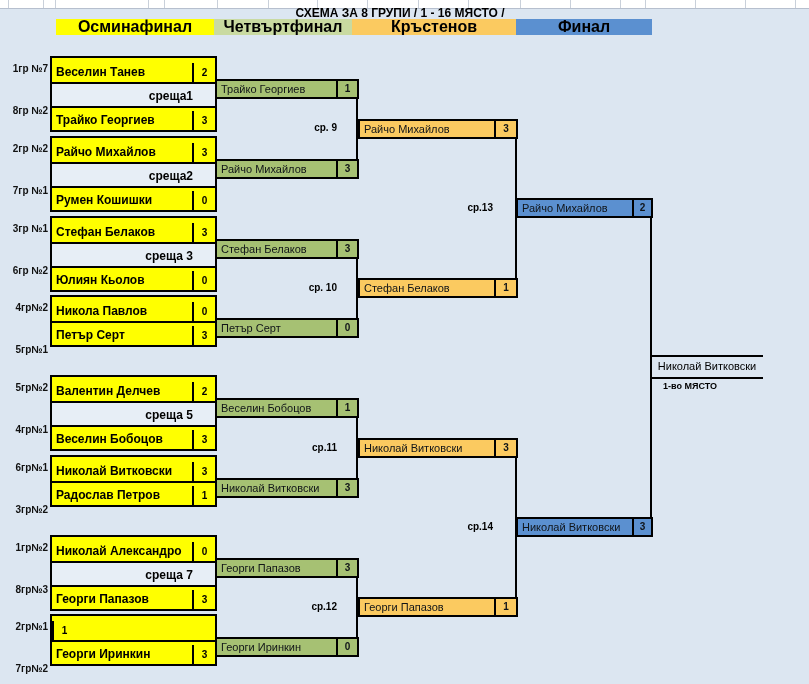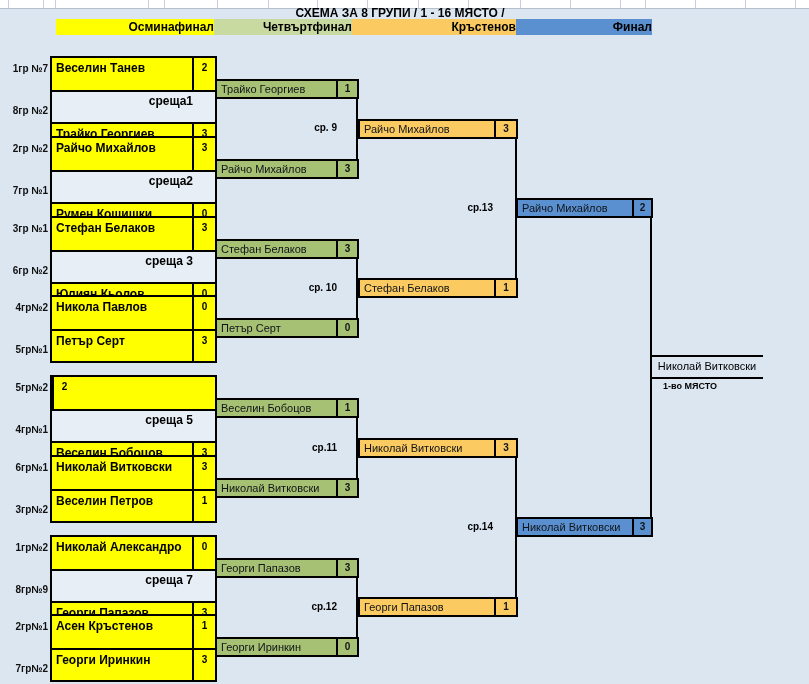--- a/index.html
+++ b/index.html
@@ -8,26 +8,26 @@
     background:#DCE6F1;
     font-family:"Liberation Sans",sans-serif;
     -webkit-font-smoothing:antialiased;
   }
   .abs{position:absolute;}
   
   .strip{left:0;top:0;width:809px;height:8px;background:#FFFFFF;border-bottom:1px solid #b6bfce;}
   .tick{top:0;width:1px;height:8px;background:#c9d0da;}
   
   .title{top:6px;left:100px;width:600px;text-align:center;font-weight:bold;font-size:12px;color:#000;}
-  .hdr{top:19px;height:16px;line-height:16px;text-align:right;font-weight:bold;font-size:12px;color:#000;}
+  .hdr{top:19px;height:16px;line-height:16px;text-align:center;font-weight:bold;font-size:16px;color:#000;}
   
   .gl{left:0;width:48px;height:21px;line-height:21px;text-align:right;font-weight:bold;font-size:10px;color:#111;}
   
   .blk{left:50px;width:167px;box-sizing:border-box;border:2px solid #000;background:#E7EEF6;}
-  .m-row{height:32px;display:flex;box-sizing:border-box;}
+  .m-row{height:24px;display:flex;box-sizing:border-box;align-items:flex-end;}
   .m-row + .m-row{border-top:2px solid #000;}
   .m-row.p{background:#FFFF00;}
   .m-row .name{flex:1;line-height:20px;padding-left:4px;font-weight:bold;font-size:12px;color:#000;white-space:nowrap;overflow:hidden;}
   .m-row .sc{width:23px;box-sizing:border-box;border-left:2px solid #000;text-align:center;line-height:19px;font-weight:bold;font-size:10px;color:#000;}
   .m-row.mid{justify-content:flex-end;background:#E7EEF6;}
   .m-row.mid .mlbl{line-height:19px;padding-right:22px;font-weight:bold;font-size:12px;color:#000;}
   
   .bcell{box-sizing:border-box;border:2px solid #000;height:20px;display:flex;}
   .bcell .name{flex:1;line-height:16px;padding-left:4px;font-size:11px;color:#101418;white-space:nowrap;overflow:hidden;}
   .bcell .sc{box-sizing:border-box;border-left:2px solid #000;text-align:center;line-height:16px;font-weight:bold;font-size:10px;color:#101418;}
@@ -82,21 +82,21 @@
 <div class="abs gl" style="top:180px">7гр №1</div>
 <div class="abs gl" style="top:218px">3гр №1</div>
 <div class="abs gl" style="top:260px">6гр №2</div>
 <div class="abs gl" style="top:297px">4гр№2</div>
 <div class="abs gl" style="top:339px">5гр№1</div>
 <div class="abs gl" style="top:377px">5гр№2</div>
 <div class="abs gl" style="top:419px">4гр№1</div>
 <div class="abs gl" style="top:457px">6гр№1</div>
 <div class="abs gl" style="top:499px">3гр№2</div>
 <div class="abs gl" style="top:537px">1гр№2</div>
-<div class="abs gl" style="top:579px">8гр№9</div>
+<div class="abs gl" style="top:579px">8гр№3</div>
 <div class="abs gl" style="top:616px">2гр№1</div>
 <div class="abs gl" style="top:658px">7гр№2</div>
 
 <div class="abs conn" style="left:356px;top:89px;height:80px"></div>
 <div class="abs conn" style="left:356px;top:249px;height:79px"></div>
 <div class="abs conn" style="left:356px;top:408px;height:80px"></div>
 <div class="abs conn" style="left:356px;top:568px;height:79px"></div>
 <div class="abs conn" style="left:515px;top:129px;height:159px"></div>
 <div class="abs conn" style="left:515px;top:448px;height:159px"></div>
 <div class="abs conn" style="left:650px;top:208px;height:319px"></div>
@@ -145,56 +145,56 @@
       <div class="name">Никола Павлов</div>
       <div class="sc">0</div>
     </div>
   <div class="m-row p">
       <div class="name">Петър Серт</div>
       <div class="sc">3</div>
     </div>
 </div>
 <div class="abs blk" style="top:375px">
   <div class="m-row p">
+      <div class="name">Валентин Делчев</div>
       <div class="sc">2</div>
     </div>
   <div class="m-row mid">
       <div class="mlbl">среща 5</div>
     </div>
   <div class="m-row p">
       <div class="name">Веселин Бобоцов</div>
       <div class="sc">3</div>
     </div>
 </div>
 <div class="abs blk" style="top:455px">
   <div class="m-row p">
       <div class="name">Николай Витковски</div>
       <div class="sc">3</div>
     </div>
   <div class="m-row p">
-      <div class="name">Веселин Петров</div>
+      <div class="name">Радослав Петров</div>
       <div class="sc">1</div>
     </div>
 </div>
 <div class="abs blk" style="top:535px">
   <div class="m-row p">
       <div class="name">Николай Александро</div>
       <div class="sc">0</div>
     </div>
   <div class="m-row mid">
       <div class="mlbl">среща 7</div>
     </div>
   <div class="m-row p">
       <div class="name">Георги Папазов</div>
       <div class="sc">3</div>
     </div>
 </div>
 <div class="abs blk" style="top:614px">
   <div class="m-row p">
-      <div class="name">Асен Кръстенов</div>
       <div class="sc">1</div>
     </div>
   <div class="m-row p">
       <div class="name">Георги Иринкин</div>
       <div class="sc">3</div>
     </div>
 </div>
 
 <div class="abs bcell qf" style="top:79px">
     <div class="name">Трайко Георгиев</div>

